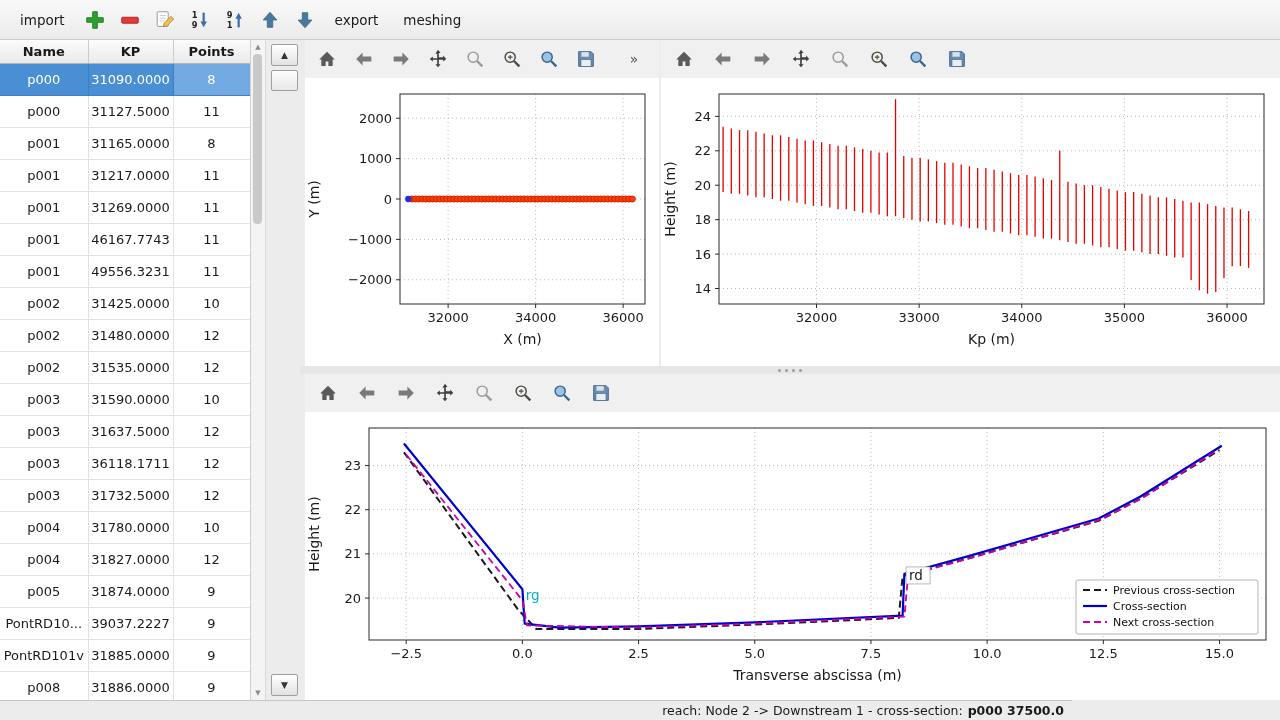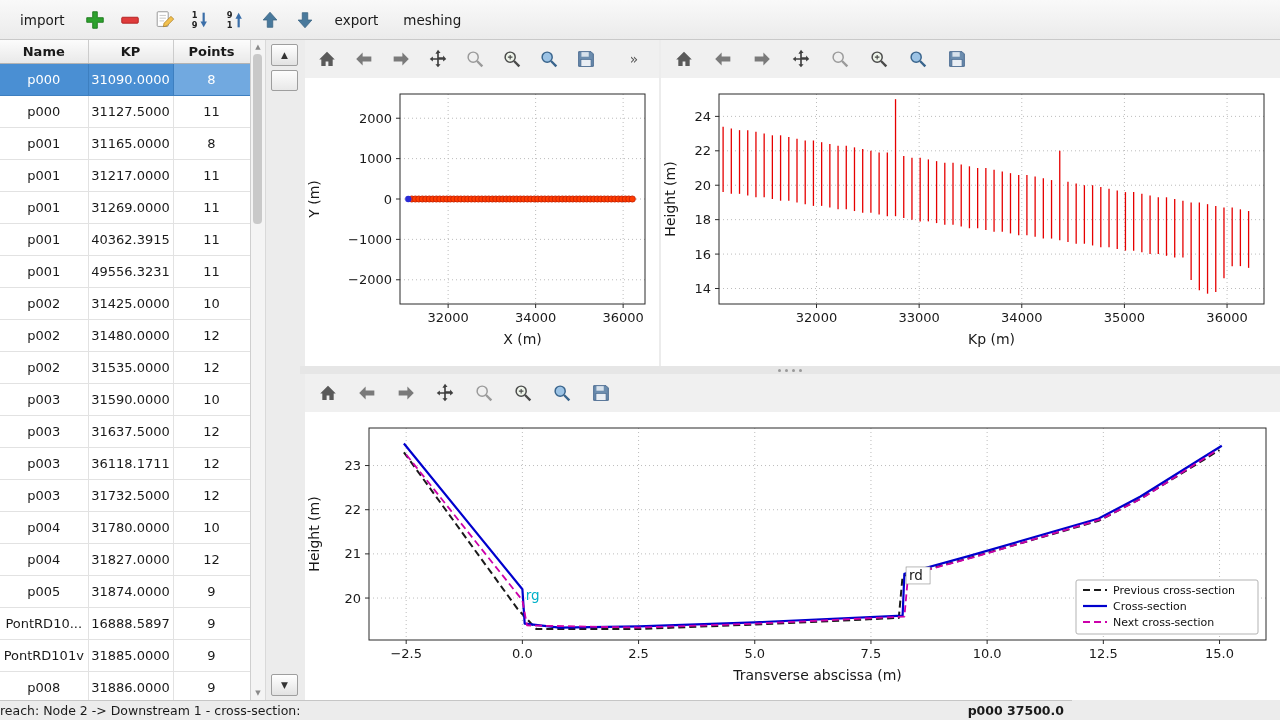--- a/index.html
+++ b/index.html
@@ -48,21 +48,21 @@
   .chart{height:288px;background:#fff;}
   .overflow{margin-left:14px;}
 
   .splitter{position:absolute;left:300px;top:366px;width:980px;height:8px;background:#e6e6e6;
             display:flex;align-items:center;justify-content:center;gap:4px;}
   .splitter i{width:3px;height:3px;border-radius:50%;background:#9a9a9a;display:block;}
 
   
   .statusbar{position:absolute;left:0;top:700px;width:1072px;height:20px;box-sizing:border-box;
              background:#ececec;border-top:1px solid #c6c6c6;display:flex;align-items:center;
-             justify-content:space-between;padding-right:8px;font-size:12.5px;gap:5px;}
+             justify-content:flex-end;padding-right:8px;font-size:12.5px;gap:5px;}
   .statusbar .bold{font-weight:bold;}
 </style>
 </head>
 <body>
 
 <div class="window">
 
   <div class="topbar" id="topbar">
       <div class="tb-text">import</div>
       <div class="tb-icon">
@@ -147,21 +147,21 @@
             <td>31217.0000</td>
             <td>11</td>
           </tr>
           <tr>
             <td>p001</td>
             <td>31269.0000</td>
             <td>11</td>
           </tr>
           <tr>
             <td>p001</td>
-            <td>40362.3915</td>
+            <td>46167.7743</td>
             <td>11</td>
           </tr>
           <tr>
             <td>p001</td>
             <td>49556.3231</td>
             <td>11</td>
           </tr>
           <tr>
             <td>p002</td>
             <td>31425.0000</td>
@@ -207,21 +207,21 @@
             <td>31827.0000</td>
             <td>12</td>
           </tr>
           <tr>
             <td>p005</td>
             <td>31874.0000</td>
             <td>9</td>
           </tr>
           <tr>
             <td>PontRD10...</td>
-            <td>16888.5897</td>
+            <td>39037.2227</td>
             <td>9</td>
           </tr>
           <tr>
             <td>PontRD101v</td>
             <td>31885.0000</td>
             <td>9</td>
           </tr>
           <tr>
             <td>p008</td>
             <td>31886.0000</td>

